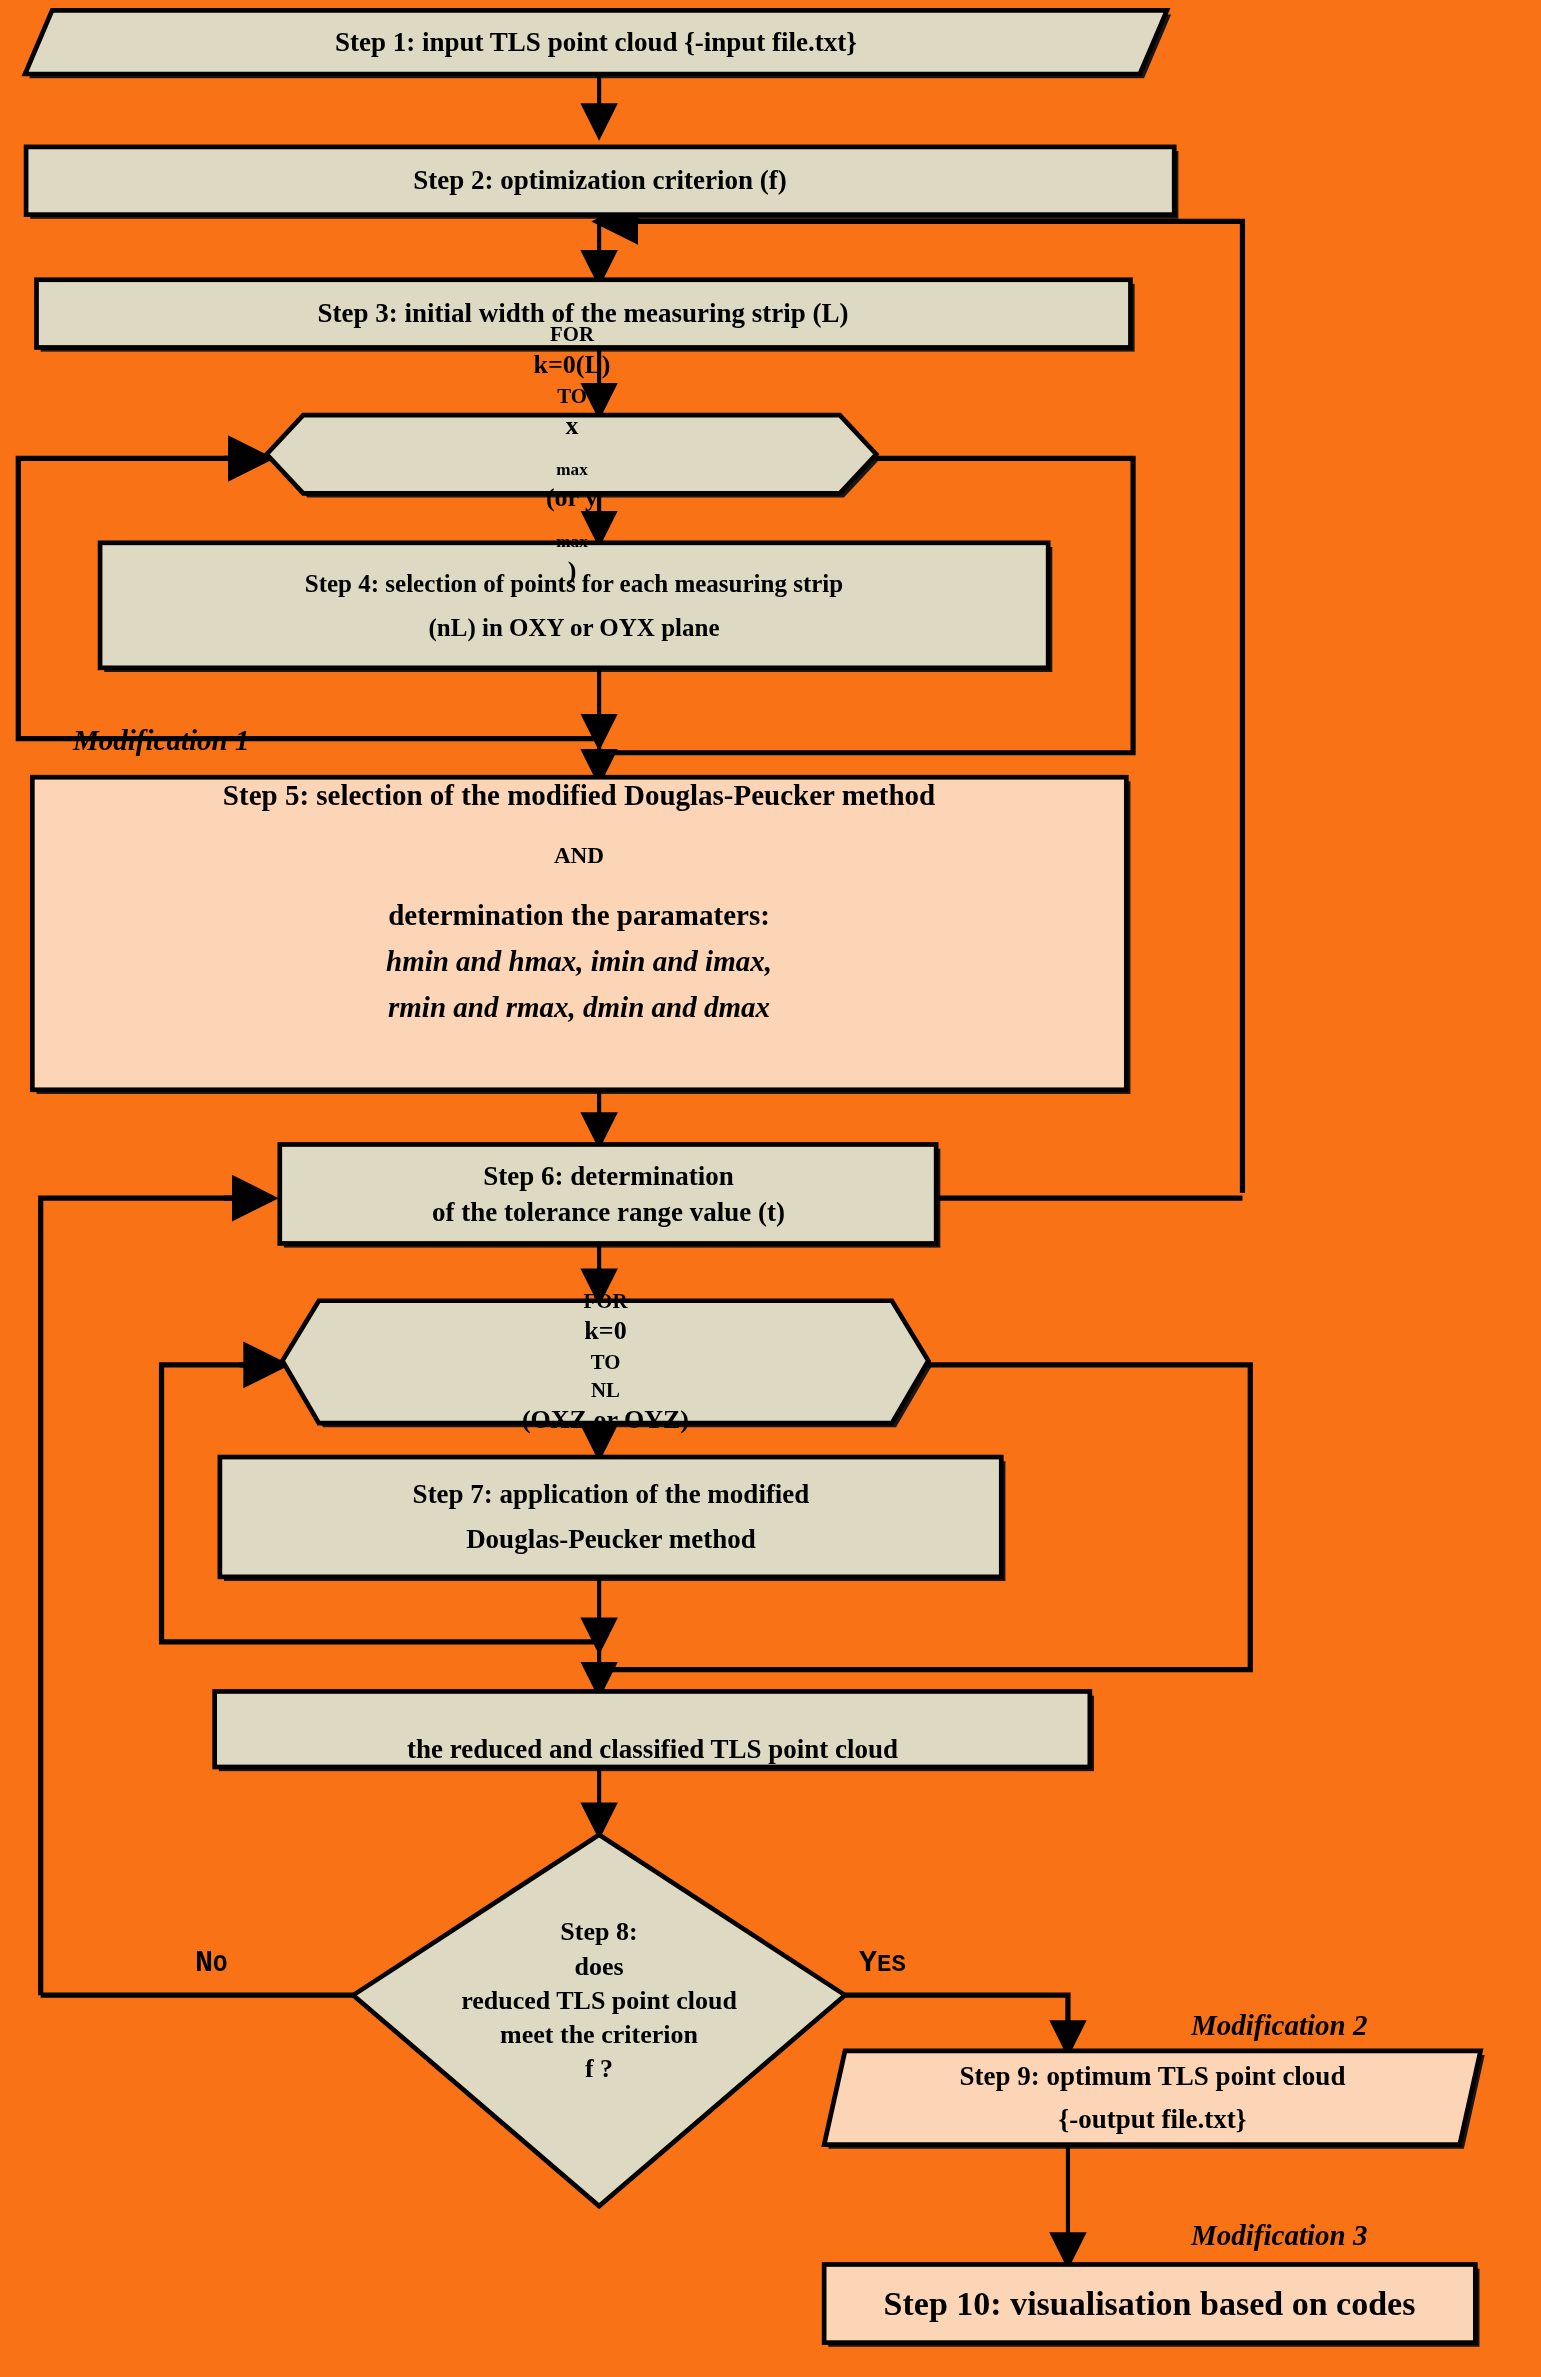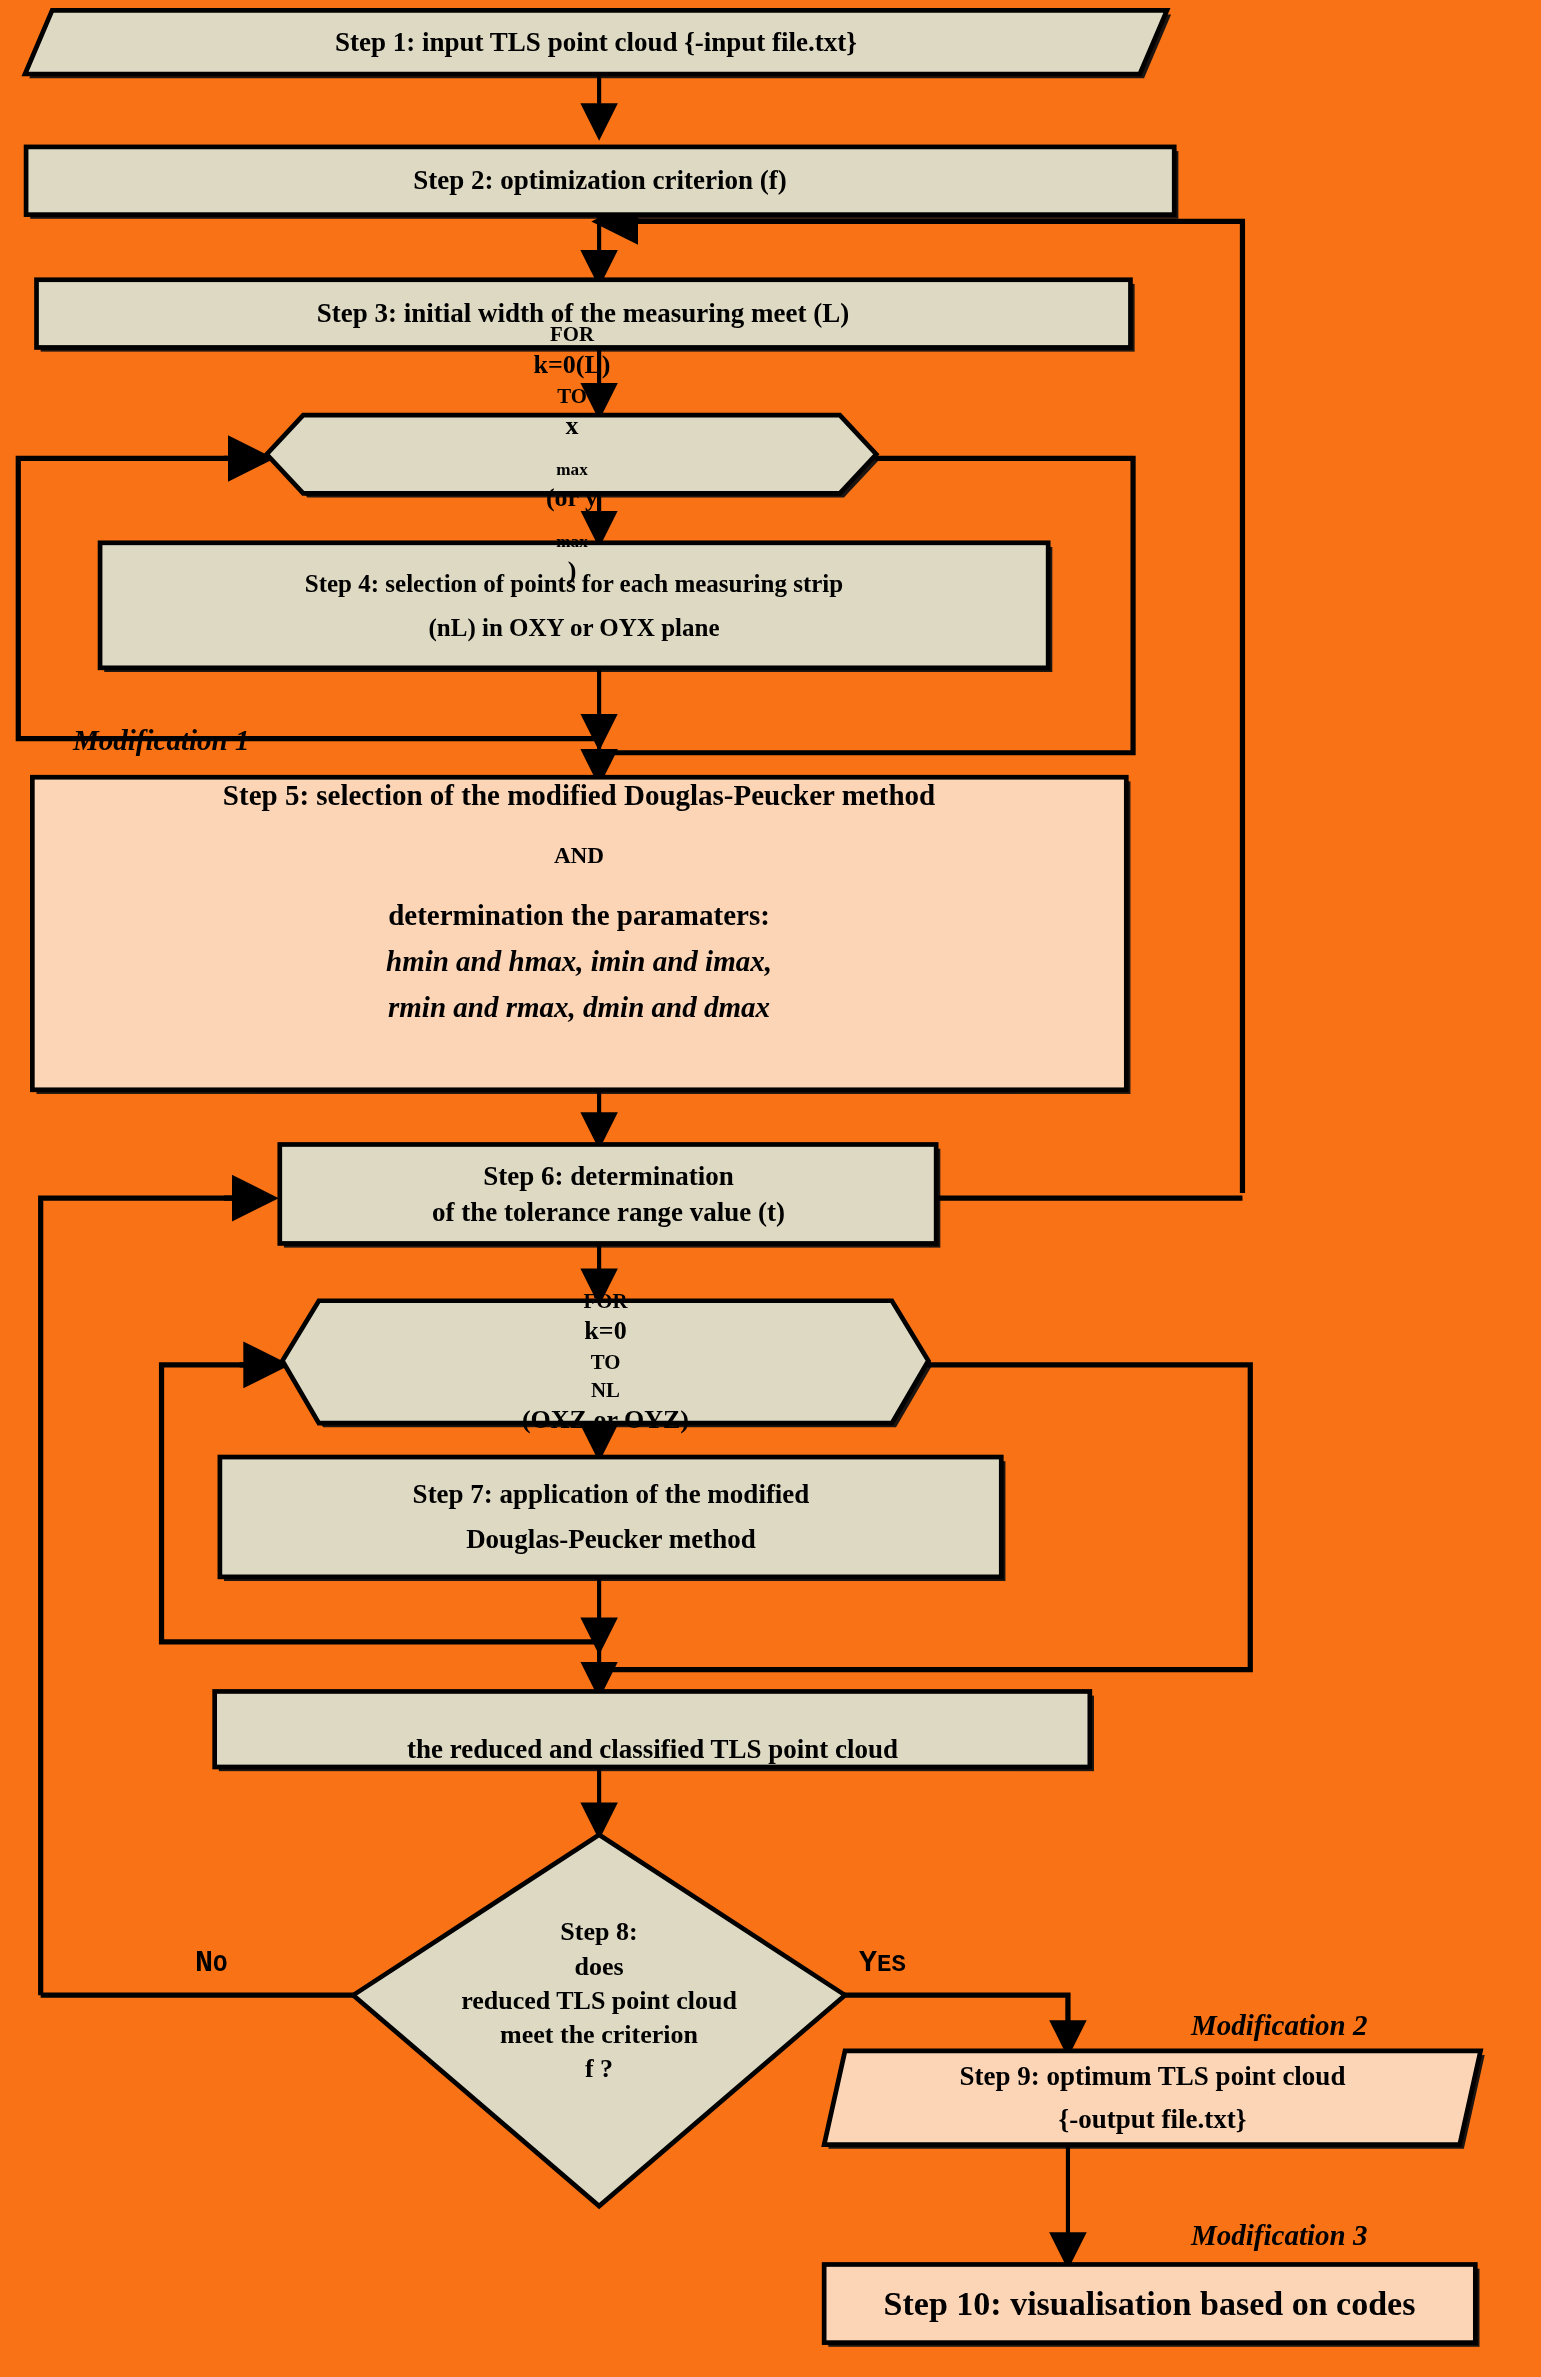--- a/index.html
+++ b/index.html
@@ -140,21 +140,21 @@
 
 <div class="node-text" style="left:25px; top:10.4px; width:1142px; height:64px; font-size:27px;">
   <span>Step 1: input  TLS point cloud  {-input file.txt}</span>
 </div>
 
 <div class="node-text" style="left:26px; top:147px; width:1148px; height:68px; font-size:27px;">
   <span>Step 2: optimization   criterion  (f)</span>
 </div>
 
 <div class="node-text" style="left:36px; top:280px; width:1094px; height:68px; font-size:27px;">
-  <span>Step 3: initial  width  of the measuring  meet  (L)</span>
+  <span>Step 3: initial  width  of the measuring  strip  (L)</span>
 </div>
 
 <div class="node-text" style="left:267px; top:415px; width:610px; height:78px; font-size:26px;">
   <span>
     <span class="sc">FOR</span><span> </span><span>k=0(L)</span>
     <span class="sc">TO</span>
     <span>x</span><sub style="font-size:0.66em;">max</sub><span>(or y</span><sub style="font-size:0.66em;">max</sub><span>)</span>
   </span>
 </div>
 

